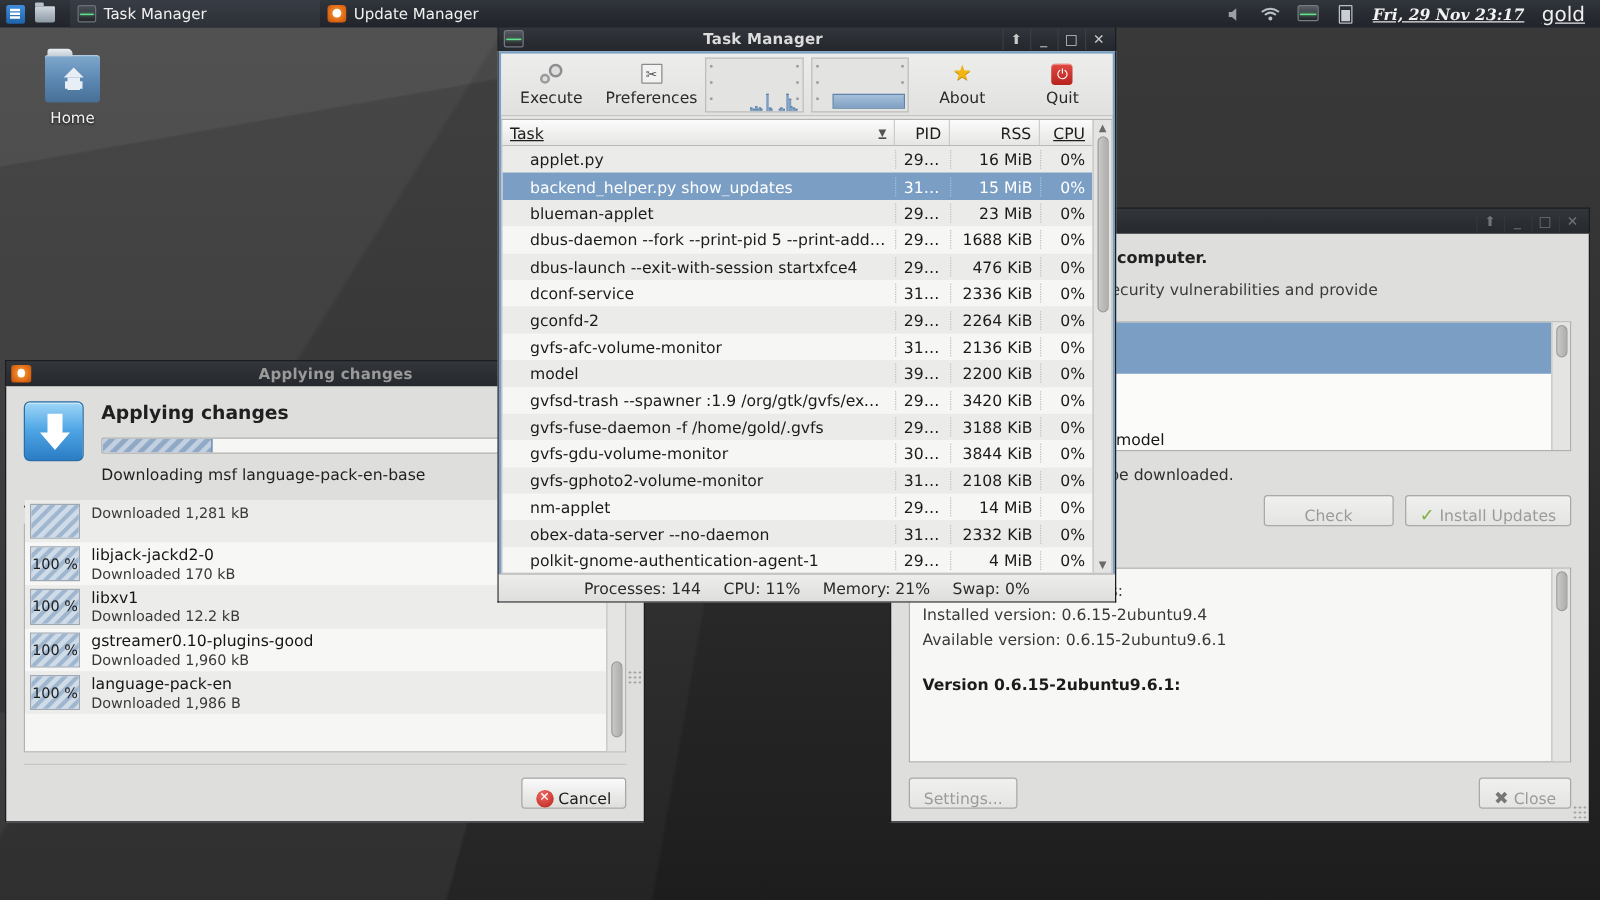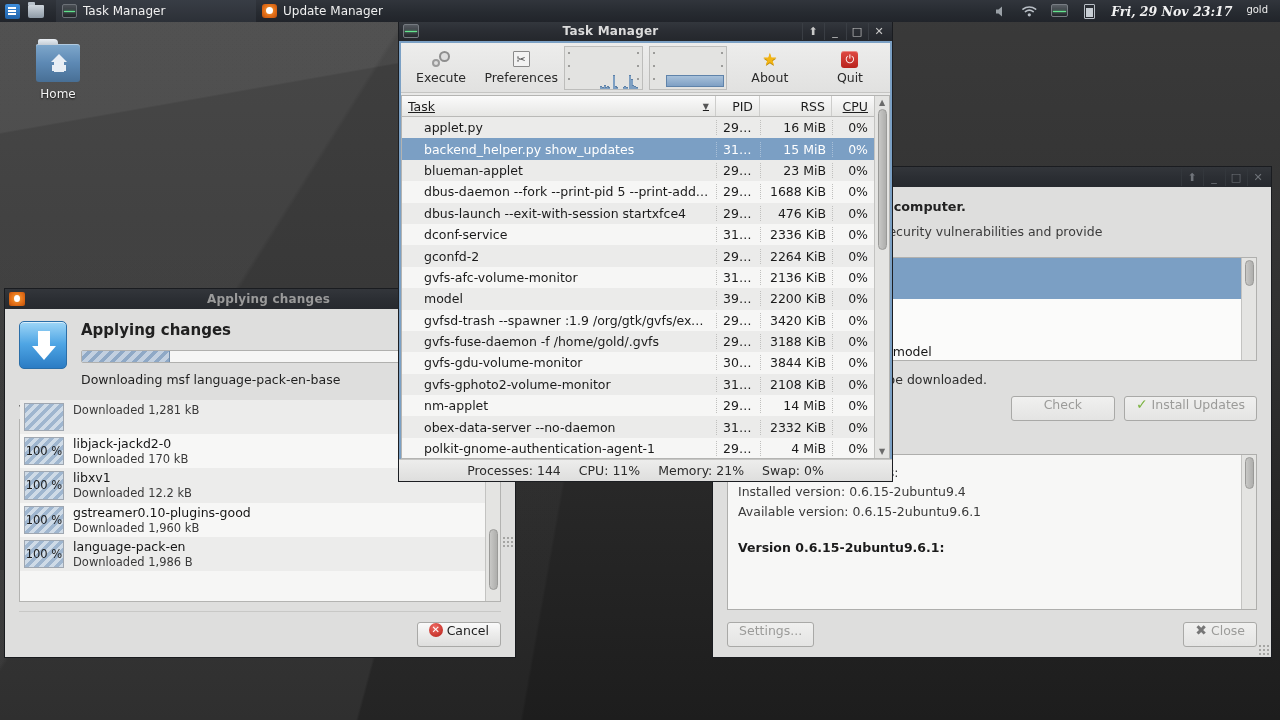--- a/index.html
+++ b/index.html
@@ -71,28 +71,28 @@
     box-shadow: 0 0 2px #5fe08a;
   }
   .tb-ico.um {
     background: radial-gradient(circle at 50% 45%, #f6a237 0%, #e06a16 60%, #b9500c 100%);
     border-radius: 3px; position: relative;
   }
   .tb-ico.um::after {
     content: ""; position: absolute; left: 4px; top: 3px; width: 7px; height: 7px; border-radius: 50%;
     background: #fff;
   }
-  #tray { margin-left: auto; display: flex; gap: 14px; padding-right: 12px; }
+  #tray { margin-left: auto; display: flex; align-items: center; gap: 14px; padding-right: 12px; text-decoration: underline; }
   .tray-ico { width: 16px; height: 15px; position: relative; }
   .clock {
     font-family: "DejaVu Serif", "Liberation Serif", serif;
     font-style: italic; font-weight: bold; font-size: 12.5px; color: #f2f2f2;
     white-space: nowrap;
   }
-  .userlbl { font-size: 10px; color: #efefef; }
+  .userlbl { font-size: 16px; color: #efefef; }
 
   
   #home-icon {
     position: absolute; left: 26px; top: 44px; width: 64px;
     text-align: center; z-index: 2;
   }
   .hicon {
     width: 44px; height: 38px; margin: 0 auto;
     background: linear-gradient(to bottom, #7fa8cc 0%, #5d89b4 50%, #486f95 100%);
     border-radius: 2px 3px 3px 3px; position: relative;
@@ -331,21 +331,21 @@
       rgba(255,255,255,.5) 50%, rgba(255,255,255,.5) 75%, transparent 75%);
     background-size: 10px 10px;
   }
   .det-pb span { position: relative; z-index: 2; }
   .det-txt { padding: 2px 0 0 9px; min-width: 0; }
   .det-name { font-size: 12.5px; color: #151515; white-space: nowrap; overflow: hidden; text-overflow: ellipsis; }
   .det-stat { font-size: 11.5px; color: #3a3a3a; margin-top: 1px; }
   .ac-footer { margin-top: 9px; display: flex; justify-content: flex-end; border-top: 1px solid #c8c8c6; padding-top: 10px; }
 
   .gbtn {
-    display: inline-flex; align-items: flex-start; gap: 4px;
+    display: inline-flex; align-items: flex-end; gap: 4px;
     height: 25px; padding: 0 11px; font-size: 12.5px; color: #1d1d1d;
     background: linear-gradient(to bottom, #fafafa 0%, #ececeb 48%, #dededd 100%);
     border: 1px solid #a9a9a7; border-radius: 3px;
   }
   .gbtn.disabled { color: #9b9b99; background: linear-gradient(to bottom,#f0f0ef,#e4e4e3); }
   .ico-x-red {
     width: 14px; height: 14px; border-radius: 50%;
     background: radial-gradient(circle at 40% 30%, #f06b63, #b61f18);
     color: #fff; font-size: 10px; font-weight: bold;
     display: flex; align-items: center; justify-content: center; line-height: 1;

